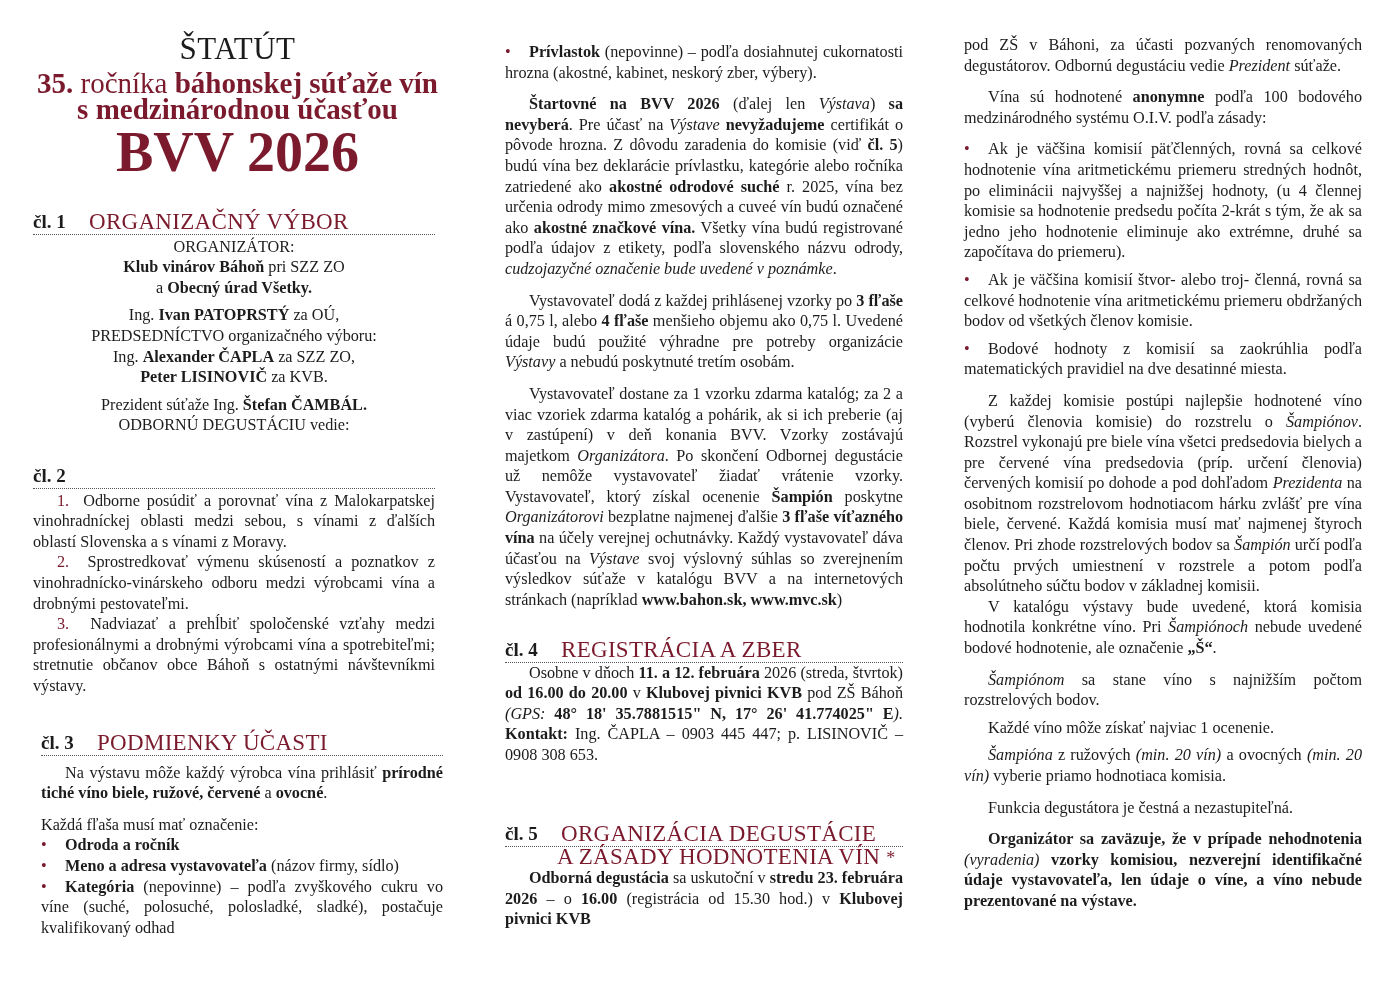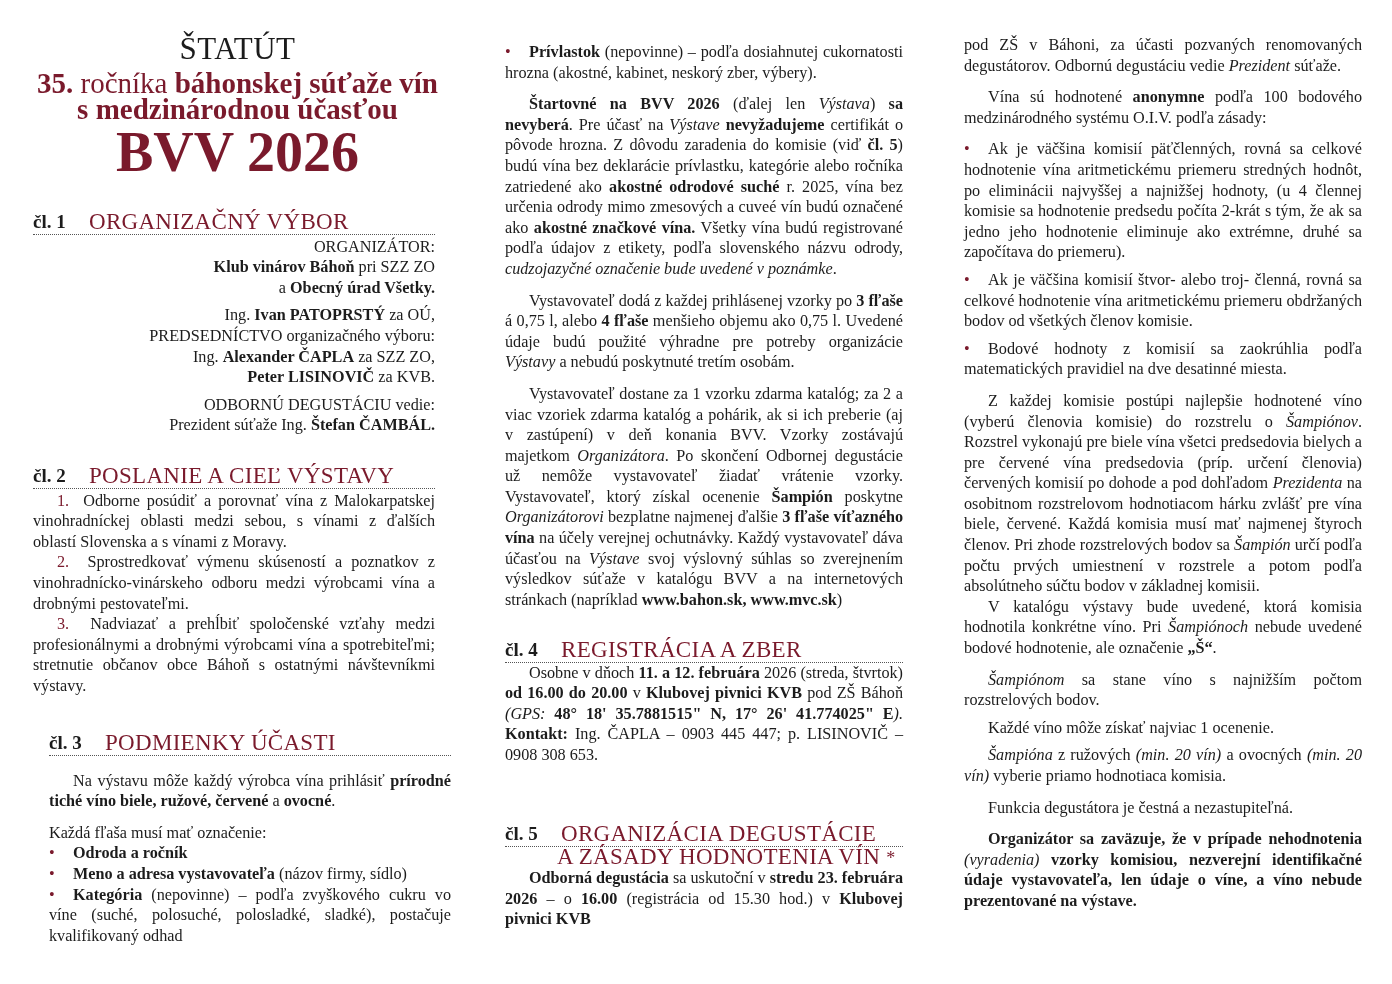--- a/index.html
+++ b/index.html
@@ -45,51 +45,50 @@
       <span>s medzinárodnou účasťou</span>
     </div>
     <div class="bvv wine">BVV 2026</div>
   </div>
 
   <div style="position:absolute;top:212px;left:0;width:402px;">
     <div class="art">
       <span class="art-num">čl. 1</span>
       <span class="art-title wine">ORGANIZAČNÝ VÝBOR</span>
     </div>
-    <div class="center" style="margin-top:2px;text-align:right;">
+    <div class="center" style="margin-top:2px;">
       <div>ORGANIZÁTOR:</div>
       <div><b>Klub vinárov Báhoň</b><span> pri SZZ ZO</span></div>
       <div><span>a </span><b>Obecný úrad Všetky.</b></div>
       <div class="sp6"></div>
       <div><span>Ing. </span><b>Ivan PATOPRSTÝ</b><span> za OÚ,</span></div>
       <div>PREDSEDNÍCTVO organizačného výboru:</div>
       <div><span>Ing. </span><b>Alexander ČAPLA</b><span> za SZZ ZO,</span></div>
       <div><b>Peter LISINOVIČ</b><span> za KVB.</span></div>
       <div class="sp6"></div>
+      <div><span>Prezident súťaže Ing. </span><b>Štefan ČAMBÁL.</b></div>
       <div>ODBORNÚ DEGUSTÁCIU vedie:</div>
-      <div><span>Prezident súťaže Ing. </span><b>Štefan ČAMBÁL.</b></div>
     </div>
   </div>
 
   <div style="position:absolute;top:466px;left:0;width:402px;">
     <div class="art">
       <span class="art-num">čl. 2</span>
-      <span class="art-title wine">POSLANIE A CIEĽ VÝSTAVY</span>
     </div>
     <p class="ind" style="margin-top:2px;"><span class="num">1.</span>&nbsp;&nbsp;<span>Odborne posúdiť a porovnať vína z Malokarpatskej vinohradníckej oblasti medzi sebou, s vínami z ďalších oblastí Slovenska a s vínami z Moravy.</span></p>
     <p class="ind"><span class="num">2.</span>&nbsp;&nbsp;<span>Sprostredkovať výmenu skúseností a poznatkov z vinohradnícko-vinárskeho odboru medzi výrobcami vína a drobnými pestovateľmi.</span></p>
     <p class="ind"><span class="num">3.</span>&nbsp;&nbsp;<span>Nadviazať a prehĺbiť spoločenské vzťahy medzi profesionálnymi a drobnými výrobcami vína a spotrebiteľmi; stretnutie občanov obce Báhoň s ostatnými návštevníkmi výstavy.</span></p>
   </div>
 
-  <div style="position:absolute;top:733px;left:16px;width:402px;">
+  <div style="position:absolute;top:733px;left:8px;width:402px;">
     <div class="art">
       <span class="art-num">čl. 3</span>
       <span class="art-title wine">PODMIENKY ÚČASTI</span>
     </div>
-    <p class="ind" style="margin-top:15px;"><span>Na výstavu môže každý výrobca vína prihlásiť </span><b>prírodné tiché víno biele, ružové, červené</b><span> a </span><b>ovocné</b><span>.</span></p>
+    <p class="ind" style="margin-top:7px;"><span>Na výstavu môže každý výrobca vína prihlásiť </span><b>prírodné tiché víno biele, ružové, červené</b><span> a </span><b>ovocné</b><span>.</span></p>
     <div class="sp10"></div>
     <p>Každá fľaša musí mať označenie:</p>
     <p class="bul"><span class="dot">•</span><b>Odroda a ročník</b></p>
     <p class="bul"><span class="dot">•</span><b>Meno a adresa vystavovateľa</b><span> (názov firmy, sídlo)</span></p>
     <p class="bul"><span class="dot">•</span><b>Kategória</b><span> (nepovinne) – podľa zvyškového cukru vo víne (suché, polosuché, polosladké, sladké), postačuje kvalifikovaný odhad</span></p>
   </div>
 </div>
 
 <div class="col col2">
   <div style="position:absolute;top:42px;left:0;width:398px;">

